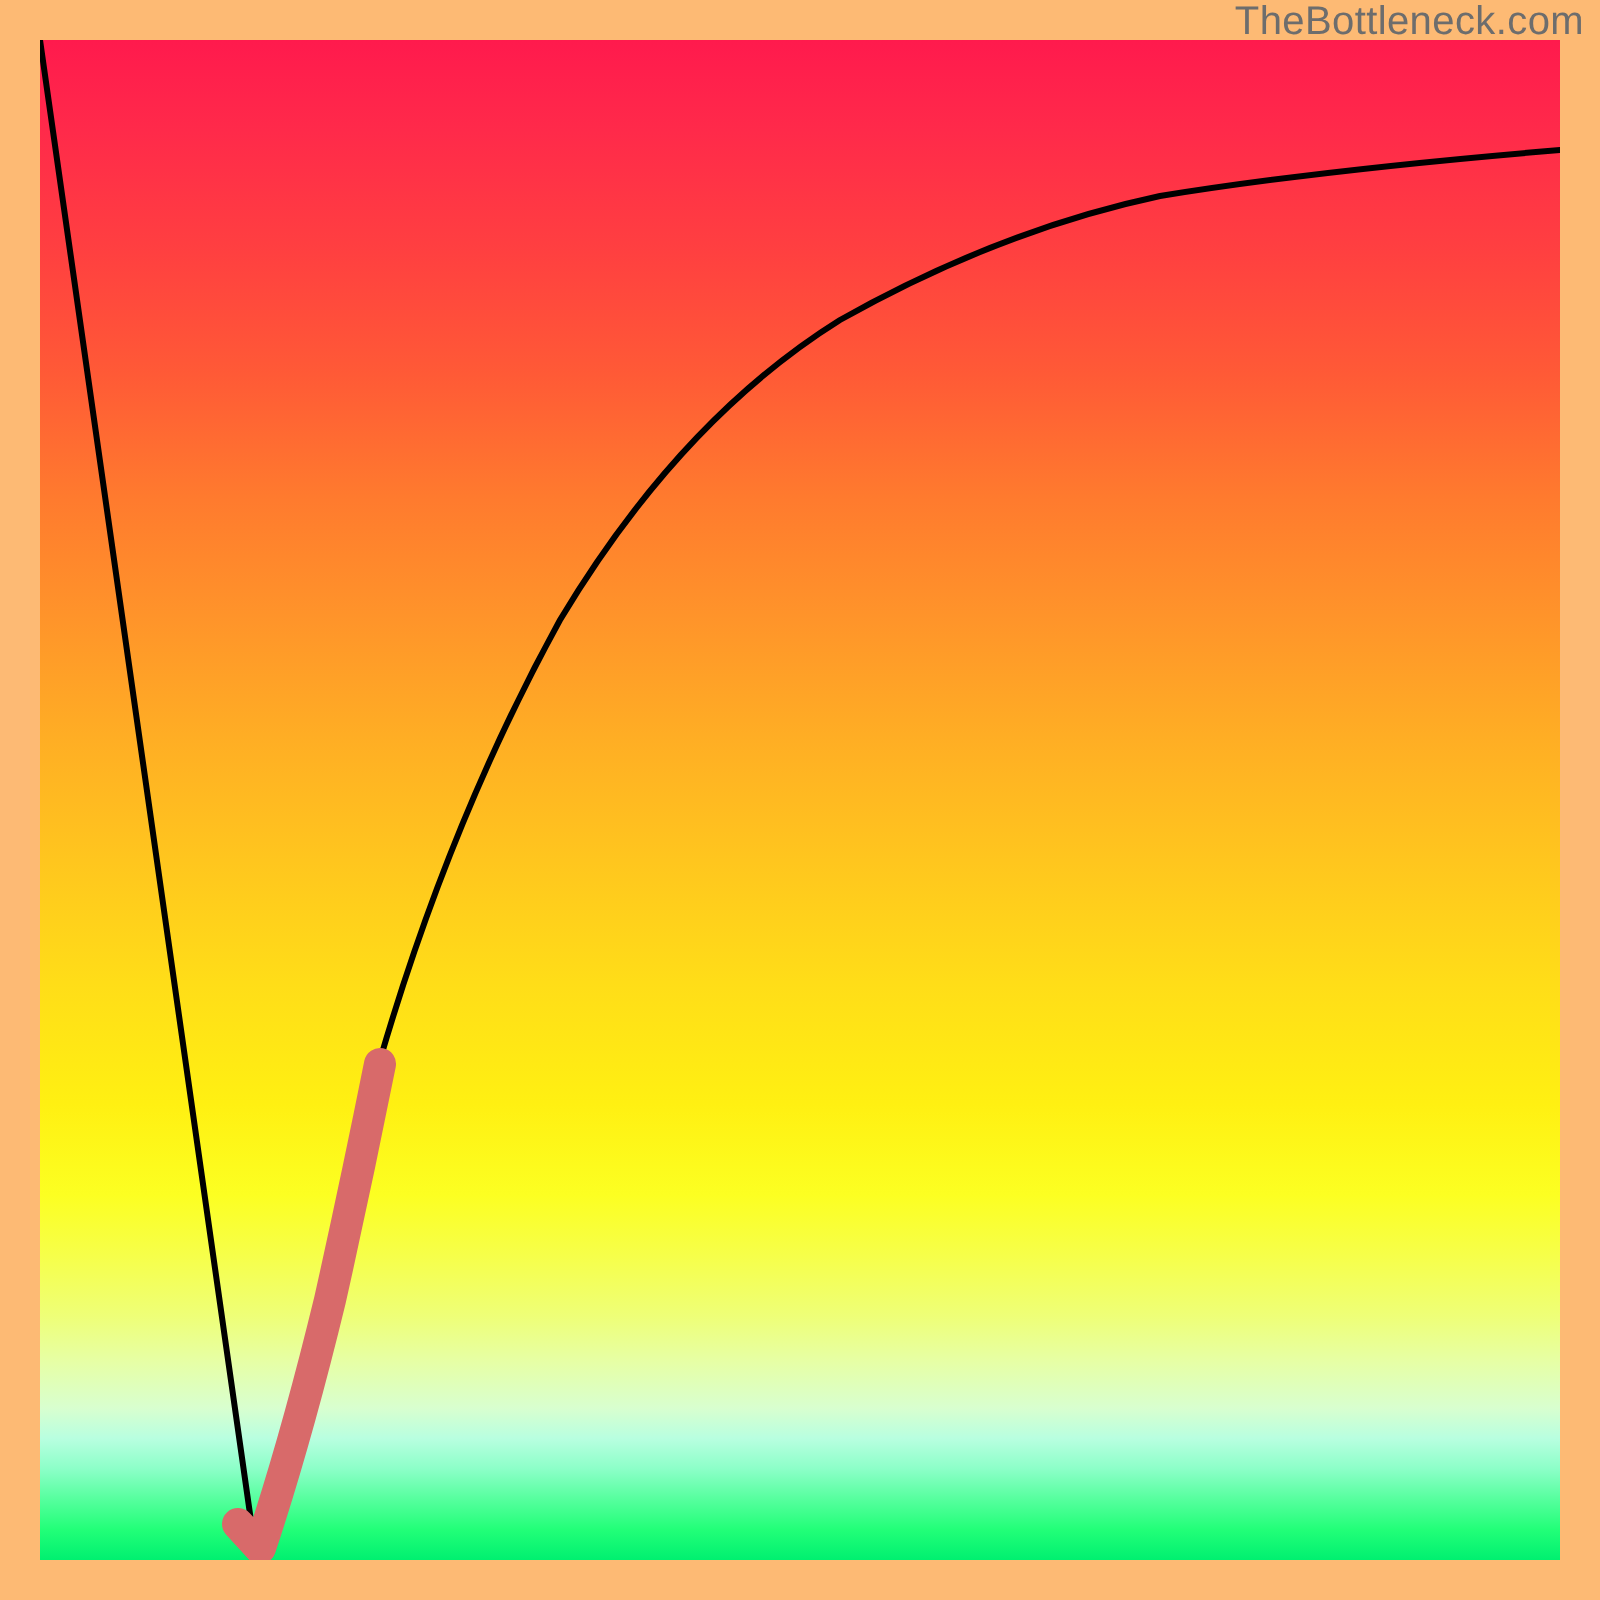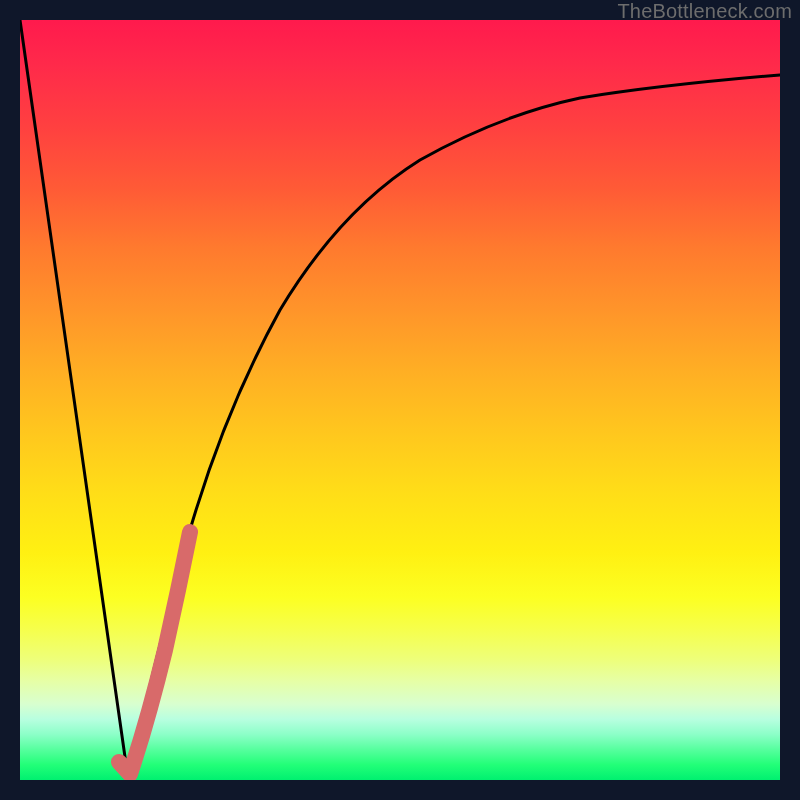--- a/index.html
+++ b/index.html
@@ -9,21 +9,21 @@
     height: 800px;
     background: #000;
     overflow: hidden;
   }
   .frame {
     position: absolute;
     left: 0;
     top: 0;
     width: 800px;
     height: 800px;
-    background: #0f172a;
+    background: #fdba74;
   }
   .plot {
     position: absolute;
     left: 20px;
     top: 20px;
     width: 760px;
     height: 760px;
     overflow: hidden;
   }
   .gradient {

